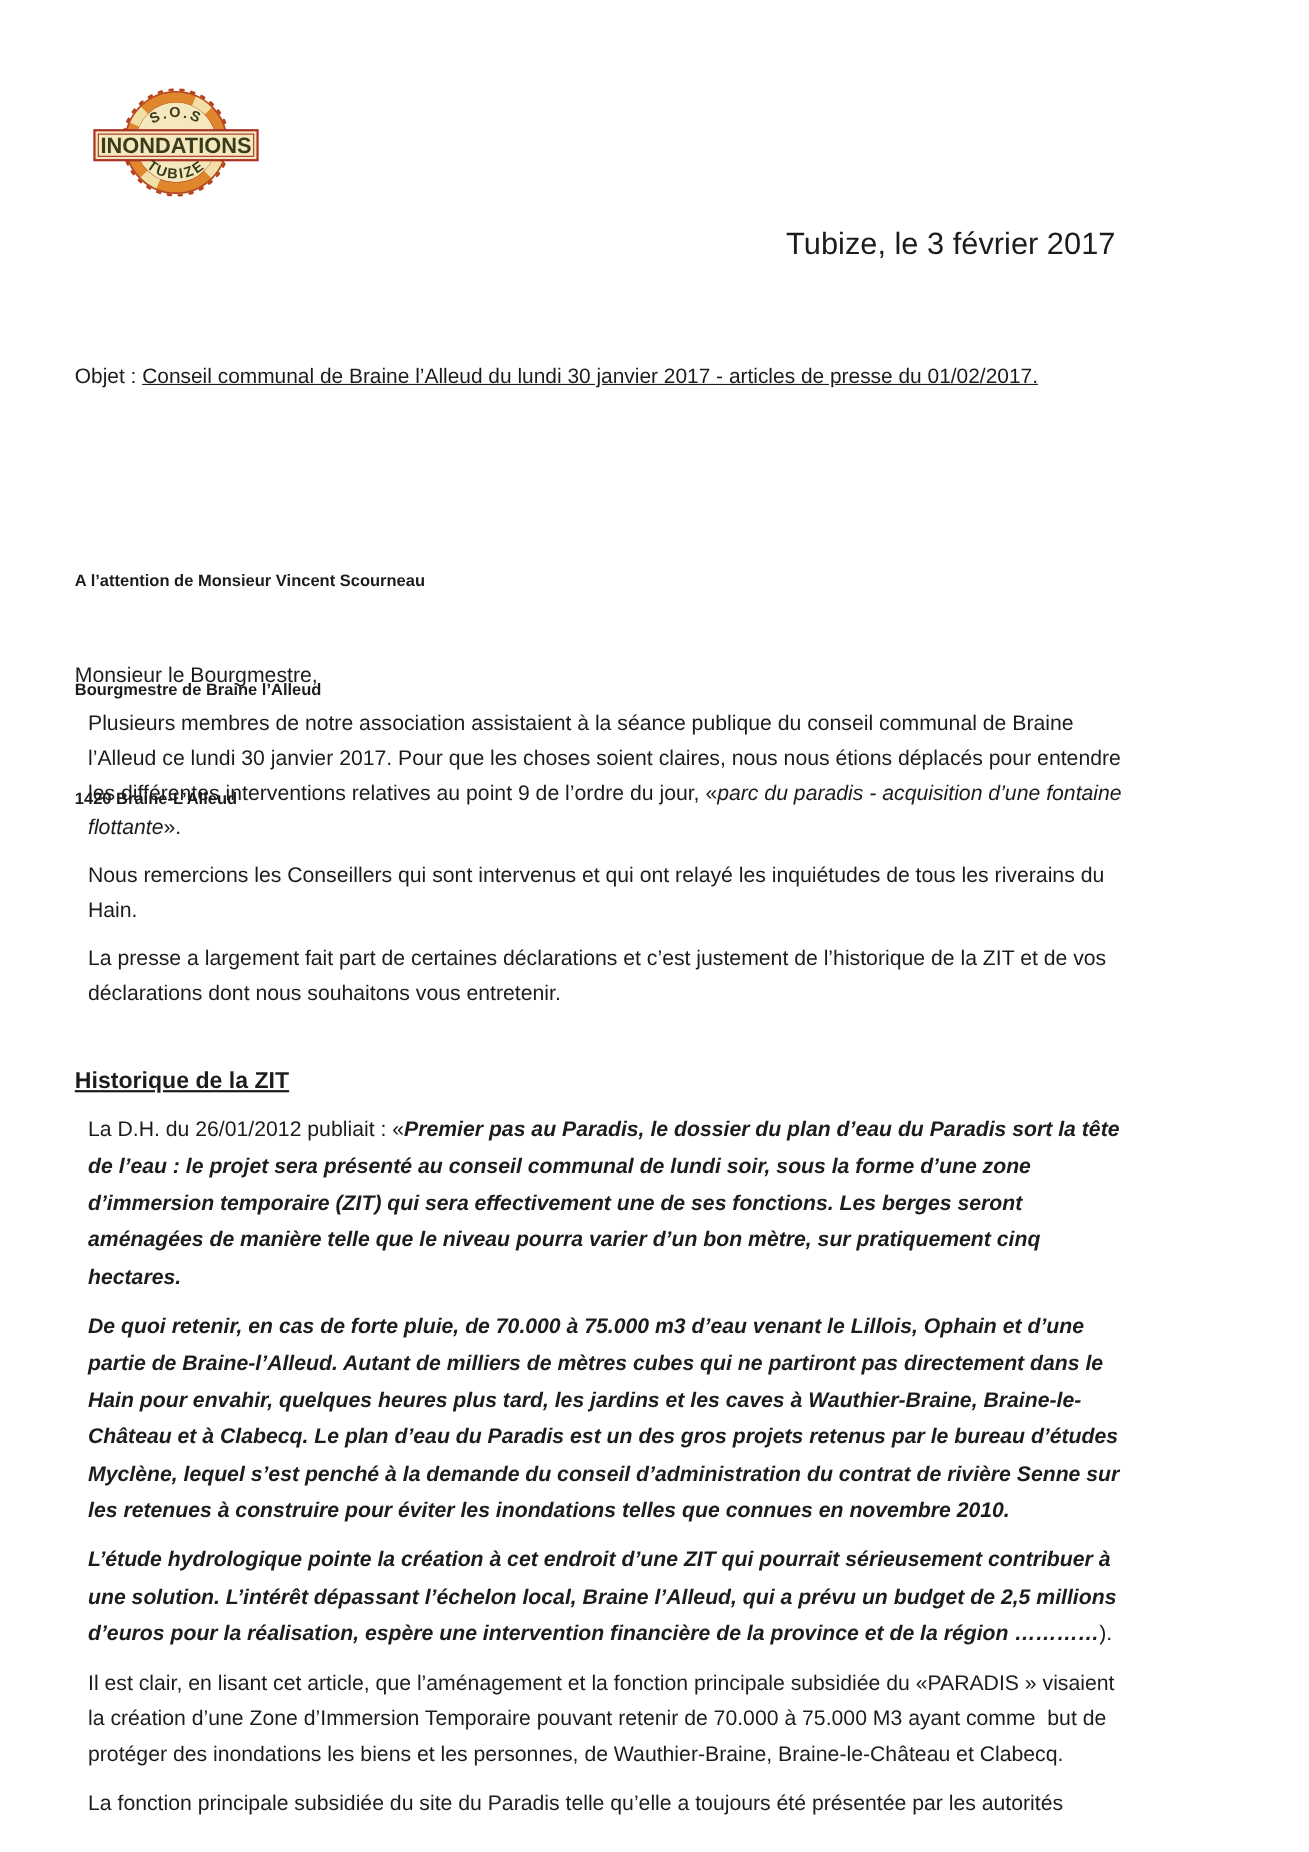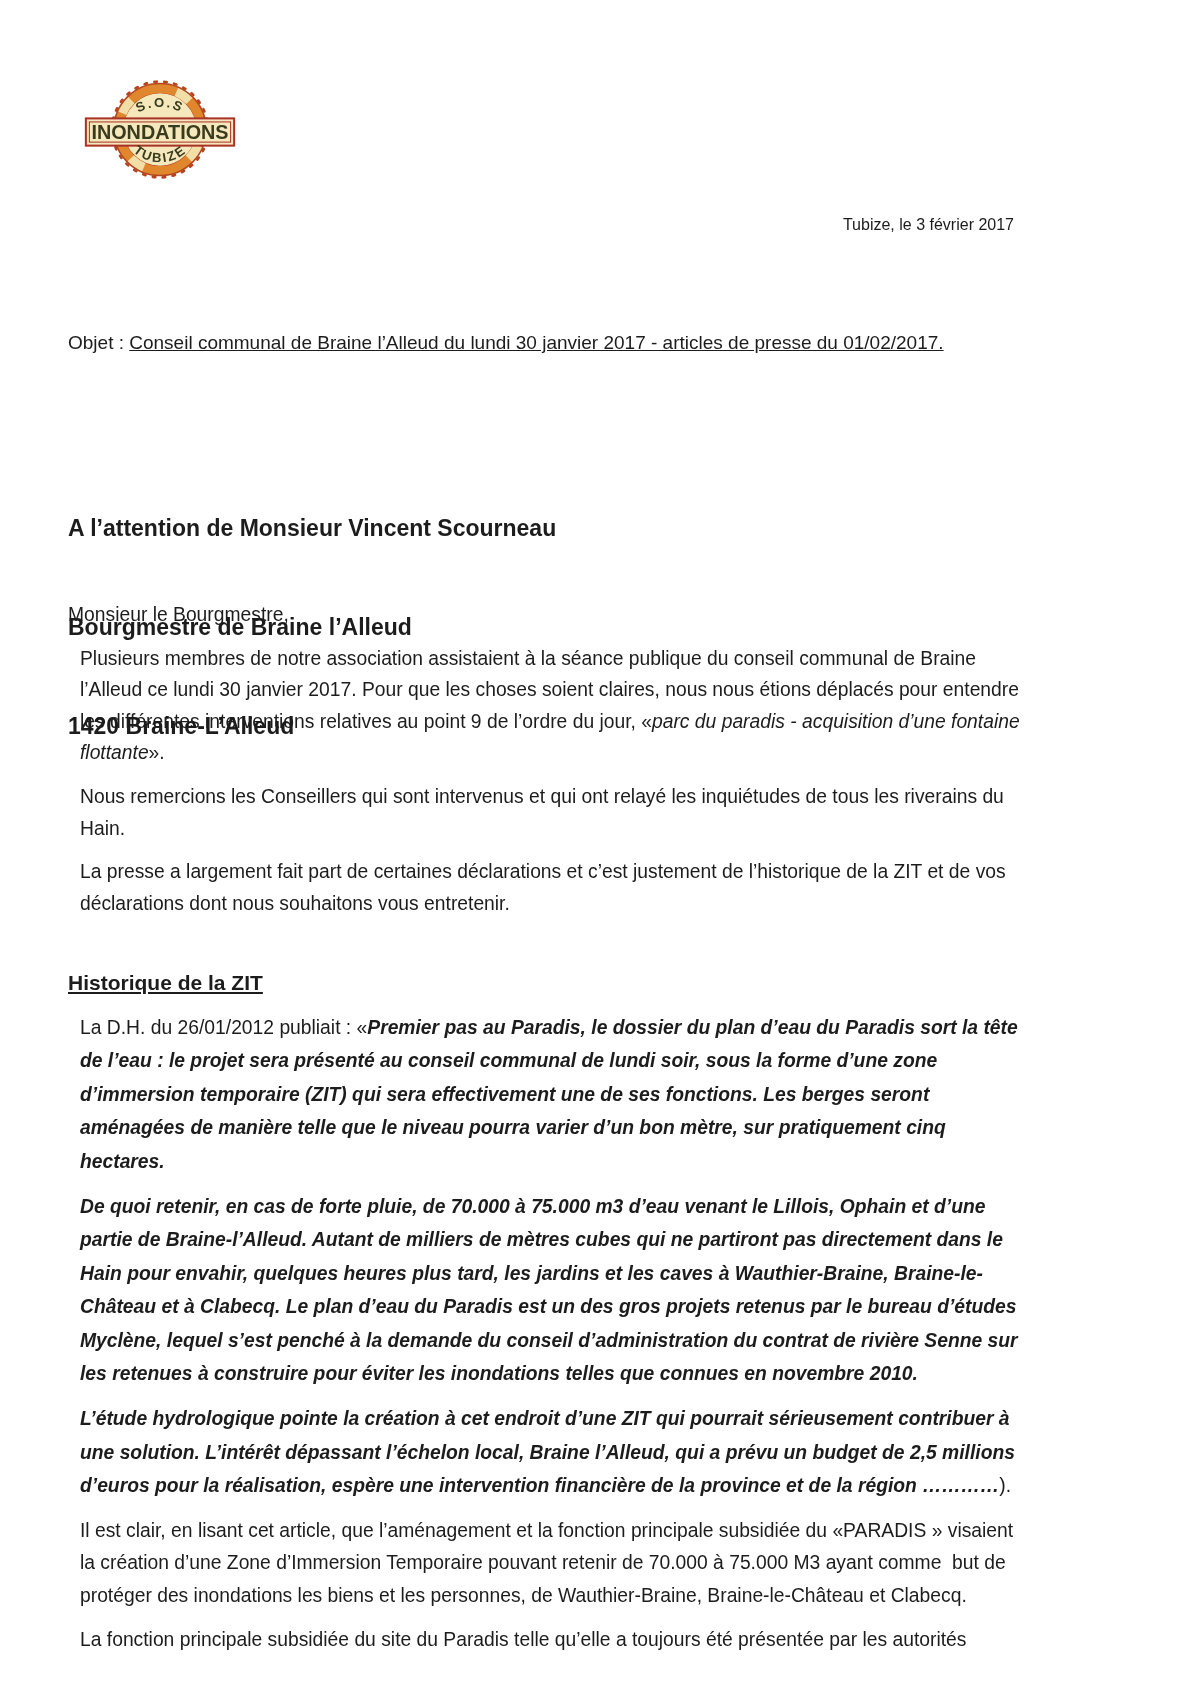--- a/index.html
+++ b/index.html
@@ -2,24 +2,24 @@
 <html><head>
 <meta charset="utf-8">
 <style>
   html,body{margin:0;padding:0;background:#e8e8e8;}
   .page{
     position:relative;width:1190px;height:1684px;background:#ffffff;
     font-family:"Liberation Sans","DejaVu Sans",sans-serif;color:#1c1c1c;
     overflow:hidden;margin:0 auto;
   }
   .logo{position:absolute;left:84px;top:72px;width:152px;height:116px;}
-  .date{position:absolute;left:68px;top:216px;width:946px;text-align:right;font-size:16px;}
+  .date{position:absolute;left:68px;top:206px;width:946px;text-align:right;font-size:28px;}
   .subject{position:absolute;left:68px;top:332px;font-size:19px;white-space:pre;}
   .ul{text-decoration:underline;}
-  .recipient{position:absolute;left:68px;top:446px;font-weight:bold;font-size:23px;line-height:33px;white-space:pre;}
+  .recipient{position:absolute;left:68px;top:446px;font-weight:bold;font-size:15px;line-height:33px;white-space:pre;}
   .letter-body{position:absolute;left:68px;top:599px;width:972px;font-size:19.3px;line-height:31.6px;}
   .para{margin:12px;white-space:pre-wrap;}
   .salutation{margin:0 0 9px 0;}
   .it{font-style:italic;}
   .bi{font-weight:bold;font-style:italic;}
   .heading{margin:48px 0 0 0;font-size:21px;font-weight:bold;text-decoration:underline;}
   .quote{line-height:33.4px;}
   .post{line-height:32.6px;}
 </style>
 </head>

